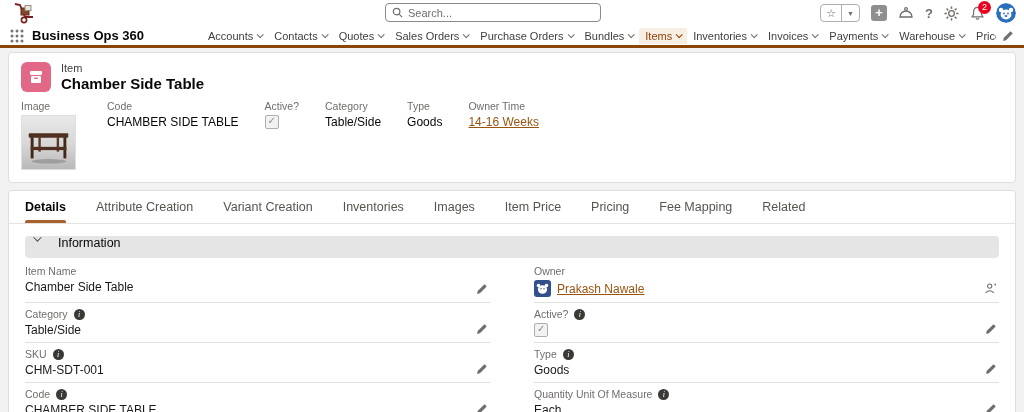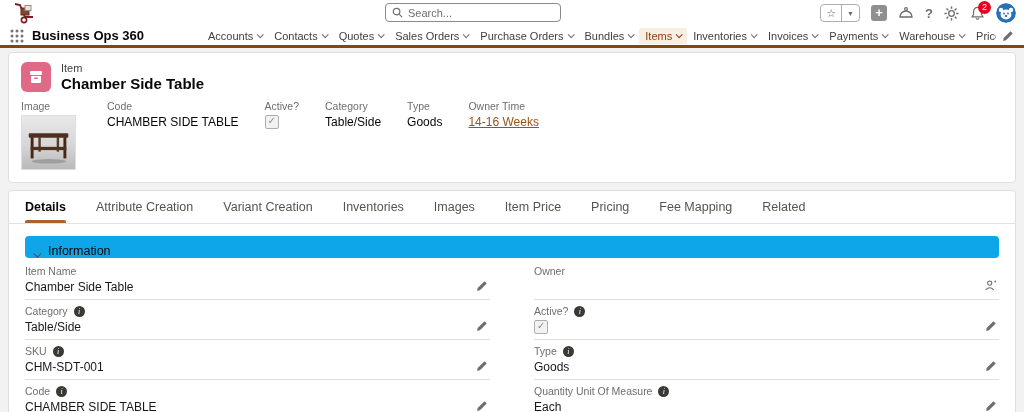--- a/index.html
+++ b/index.html
@@ -2,21 +2,21 @@
 <html><head>
 <meta charset="utf-8">
 <style>
   * { margin:0; padding:0; box-sizing:border-box; }
   html,body { width:1024px; height:412px; overflow:hidden; }
   body { font-family:"Liberation Sans", sans-serif; background:#f3f2f2; color:#181818; }
 
   
   .gheader { position:relative; height:26px; background:#fff; }
   .logo { position:absolute; left:12px; top:2px; }
-  .searchbox { position:absolute; left:385px; top:3px; width:176px; height:19px;
+  .searchbox { position:absolute; left:385px; top:3px; width:216px; height:19px;
     border:1px solid #8c8a88; border-radius:4px; background:#fff; display:flex; align-items:center; padding:0 6px; gap:5px; }
   .searchbox input { border:none; outline:none; font-size:11px; width:100%; color:#444; background:transparent; font-family:"Liberation Sans",sans-serif; }
   .searchbox input::placeholder { color:#706e6b; }
   .gh-actions { position:absolute; right:8px; top:2px; height:22px; display:flex; align-items:center; gap:11px; }
   .fav-group { display:flex; align-items:center; border:1px solid #b0adab; border-radius:4px; height:18px; }
   .fav-group .seg { padding:0 5px; font-size:11px; color:#706e6b; display:flex; align-items:center; height:100%; }
   .fav-group .seg + .seg { border-left:1px solid #b0adab; }
   .plus-btn { width:16px; height:16px; background:#8f8f8f; border-radius:3px; color:#fff; font-size:13px; line-height:15px; text-align:center; font-weight:bold; }
   .ghelp { font-size:13px; color:#706e6b; font-weight:bold; }
   .bell-wrap { position:relative; }
@@ -64,21 +64,21 @@
   .checkbox.checked::after { content:"✓"; position:absolute; left:2px; top:-1px; font-size:10px; color:#8d8a86; }
 
   
   .tab-card { margin-top:7px; min-height:252px; }
   .tabs { display:flex; align-items:stretch; height:33px; padding:0 16px; border-bottom:1px solid #e5e2df; gap:30px; }
   .tab { font-size:12.5px; color:#57544f; display:flex; align-items:center; position:relative; cursor:pointer; white-space:nowrap; }
   .tab.active { color:#080707; font-weight:700; }
   .tab.active::after { content:""; position:absolute; left:0; right:0; bottom:0; height:3px; background:#a9612e; border-radius:2px 2px 0 0; }
 
   
-  .section-head { margin:12px 16px 0; background:#0ea5e9; border-radius:4px; height:22px; display:flex; align-items:flex-end; gap:9px; padding:0 8px; cursor:pointer; }
+  .section-head { margin:12px 16px 0; background:#e5e5e5; border-radius:4px; height:22px; display:flex; align-items:flex-start; gap:19px; padding:0 8px; cursor:pointer; }
   .section-title { font-size:12.5px; color:#080707; }
   .sec-chev { width:6px; height:6px; border-right:1.5px solid #514f4d; border-bottom:1.5px solid #514f4d; transform:rotate(45deg) translateY(-2px); }
 
   .fields { display:grid; grid-template-columns:1fr 1fr; column-gap:44px; margin:2px 16px 0; }
   .frow { position:relative; border-bottom:1px solid #e3e0dc; padding:5px 26px 5px 0; min-height:29px; }
   .f-label { font-size:10.5px; color:#706e6b; display:flex; align-items:center; gap:6px; }
   .f-value { font-size:12px; color:#181818; margin-top:3px; display:flex; align-items:center; gap:6px; }
   .info-icon { width:11px; height:11px; border-radius:50%; background:#3b3936; color:#fff; font-size:8px; line-height:11px; text-align:center; font-style:italic; font-family:"Liberation Serif",serif; cursor:pointer; flex:0 0 auto; }
   .edit-icon { position:absolute; right:2px; bottom:7px; cursor:pointer; }
   .owner-avatar { width:17px; height:17px; border-radius:3px; overflow:hidden; flex:0 0 auto; }
@@ -312,20 +312,33 @@
         <span class="edit-icon">
             <svg width="12" height="12" viewBox="0 0 16 16">
               <path d="M11.3 1.7 l3 3 L5.2 13.8 l-3.7 .7 .7-3.7z" fill="#706e6b"></path>
             </svg>
           </span>
       </div>
       <div class="frow">
         <div class="f-label">
             <span>Owner</span>
           </div>
+        <div class="f-value">
+          <span class="owner-avatar">
+              <svg width="17" height="17" viewBox="0 0 17 17">
+                <rect width="17" height="17" fill="#33508c"></rect>
+                <circle cx="4.5" cy="5.5" r="1.8" fill="#fff"></circle>
+                <circle cx="12.5" cy="5.5" r="1.8" fill="#fff"></circle>
+                <ellipse cx="8.5" cy="9.5" rx="4.6" ry="4.2" fill="#fff"></ellipse>
+                <circle cx="7" cy="8.8" r="0.7" fill="#33508c"></circle>
+                <circle cx="10" cy="8.8" r="0.7" fill="#33508c"></circle>
+              </svg>
+            </span>
+          <span class="link">Prakash Nawale</span>
+        </div>
         <span class="edit-icon">
             <svg width="13" height="13" viewBox="0 0 16 16">
               <circle cx="7" cy="5" r="2.6" fill="none" stroke="#706e6b" stroke-width="1.3"></circle>
               <path d="M2 13.5 q5 -5.5 10 0" fill="none" stroke="#706e6b" stroke-width="1.3"></path>
               <path d="M12 3 l2.5-1.5 v3z" fill="#706e6b"></path>
             </svg>
           </span>
       </div>
 
       <div class="frow">

